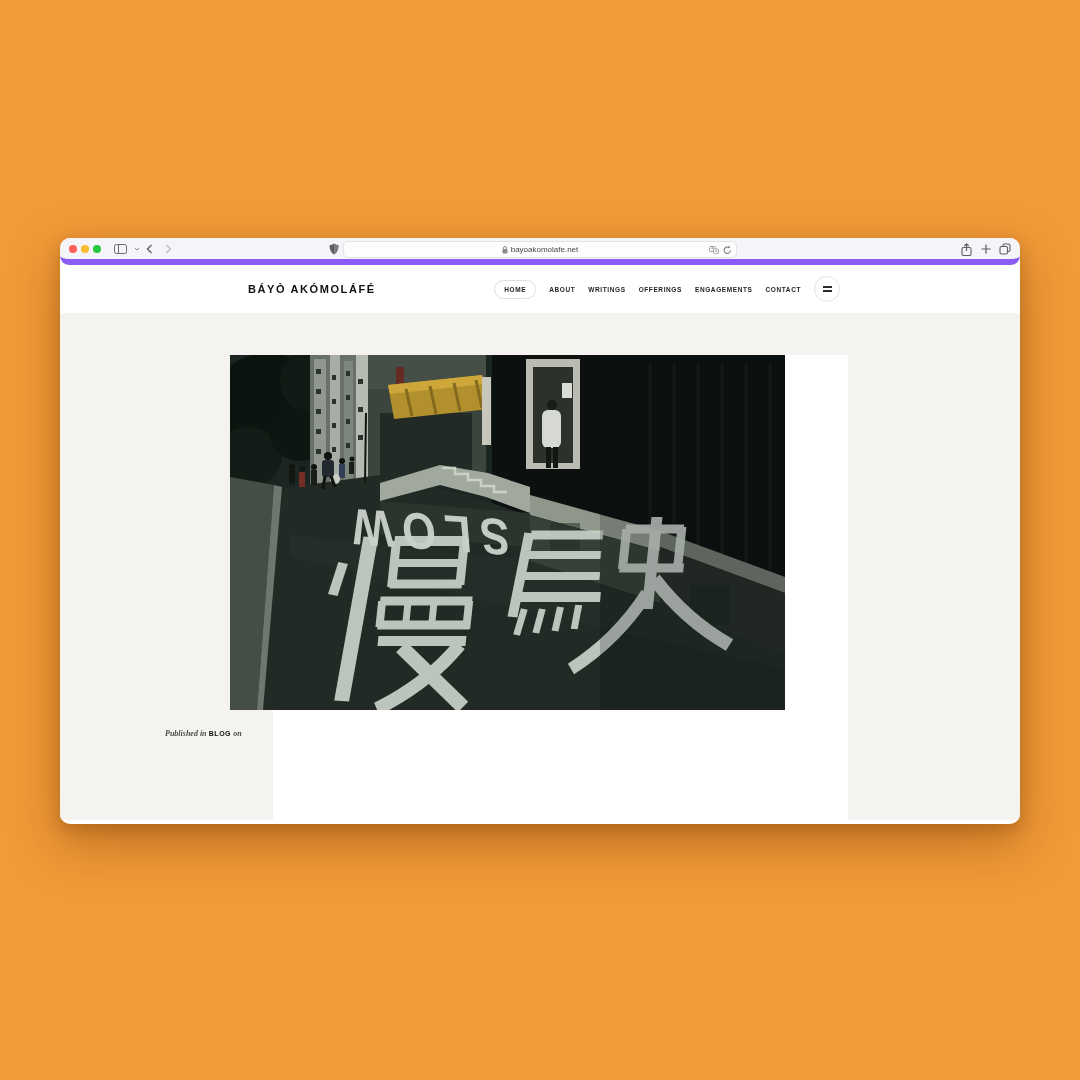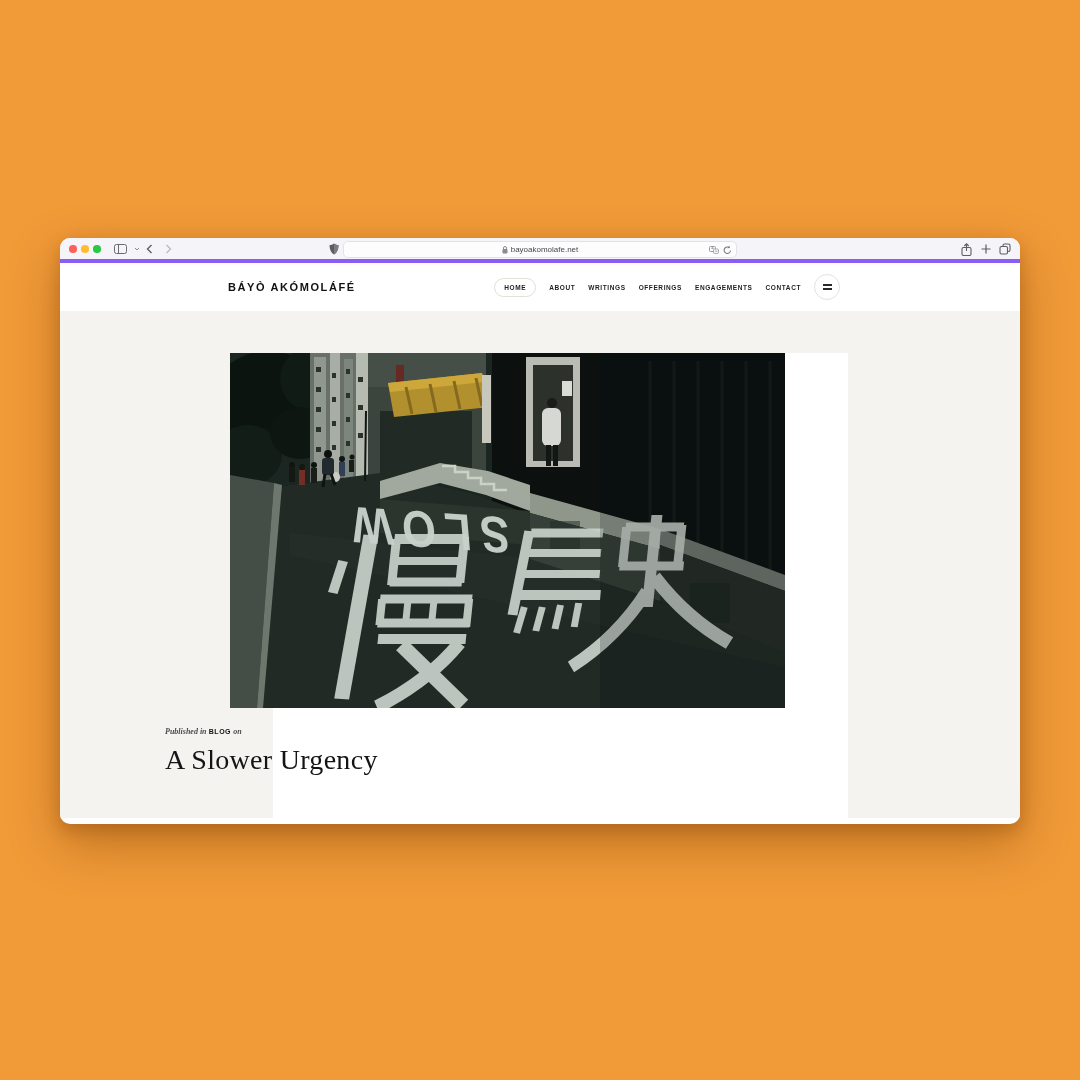--- a/index.html
+++ b/index.html
@@ -5,35 +5,35 @@
   html,body{margin:0;padding:0;}
   body{width:1080px;height:1080px;overflow:hidden;background:#F09A38;font-family:"Liberation Sans",sans-serif;}
   .stage{position:relative;width:1080px;height:1080px;}
 
   
   .window{position:absolute;left:60px;top:238px;width:960px;height:586px;background:#ffffff;
           border-radius:10px;overflow:hidden;
           box-shadow:0 20px 50px rgba(120,58,0,.40),0 6px 16px rgba(120,58,0,.28);}
 
   
-  .toolbar{position:relative;height:21px;background:#f5f4f8;border-bottom:4px solid #8b5cf6;}
+  .toolbar{position:relative;height:21px;background:#f5f4f8;border-bottom:6px solid #8b5cf6;border-radius:9px;}
   .tl{position:absolute;top:7px;width:7.5px;height:7.5px;border-radius:50%;}
   .tl.red{left:9px;background:#FF5F57;}
   .tl.yellow{left:21px;background:#FEBC2E;}
   .tl.green{left:33px;background:#28C840;}
   .ticon{position:absolute;top:3.5px;width:15px;height:15px;display:flex;align-items:center;justify-content:center;}
   .ticon svg{display:block;}
   .addr{position:absolute;left:50%;top:3px;transform:translateX(-50%);width:392px;height:15px;background:#fdfdfe;
         border:1px solid #e3e2e7;border-radius:5px;display:flex;align-items:center;justify-content:center;gap:3px;
         font-size:8px;color:#47474c;}
   .addr .right-icons{position:absolute;right:4px;top:0;height:100%;display:flex;align-items:center;gap:4px;}
 
   
   .site-header{height:48px;background:#ffffff;display:flex;align-items:center;justify-content:space-between;
-               padding:0 180px 0 168px;}
+               padding:0 180px 0 168px;margin-left:20px;}
   .logo{font-weight:700;font-size:11px;letter-spacing:1.6px;color:#111;white-space:nowrap;cursor:pointer;}
   .nav{display:flex;align-items:center;gap:13px;}
   .nav a{font-size:6.5px;font-weight:700;letter-spacing:.6px;color:#1e1e1e;text-decoration:none;white-space:nowrap;}
   .nav a.pill{border:1px solid #e4dfd7;border-radius:999px;padding:5px 9px;}
   .burger{width:24px;height:24px;border:1px solid #e6e2db;border-radius:50%;display:flex;flex-direction:column;
           align-items:center;justify-content:center;gap:2.5px;cursor:pointer;background:#fff;}
   .burger i{display:block;width:9px;height:1.5px;background:#2a2a2a;}
 
   
   .page{position:relative;height:507px;background:#f4f3f0;}
@@ -299,18 +299,17 @@
           <rect width="555" height="355" fill="#10302a" opacity="0.07"></rect>
         </svg>
       </div>
 
       <div class="article-inner">
         <div class="meta">
           <span class="it">Published in</span>
           <a class="cat">BLOG</a>
           <span class="it">on</span>
         </div>
-        <h1 class="post-title">A Slower Urgency</h1>
       </div>
     </div>
 
   </div>
 </div>
 
 </body></html>

